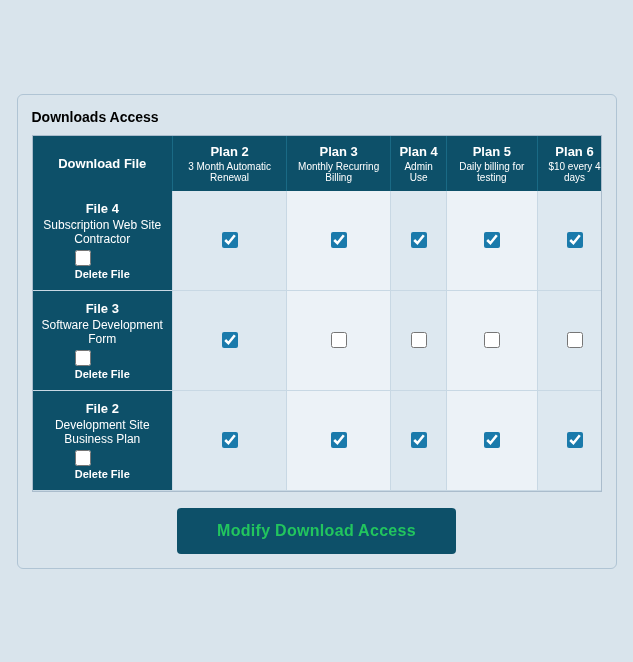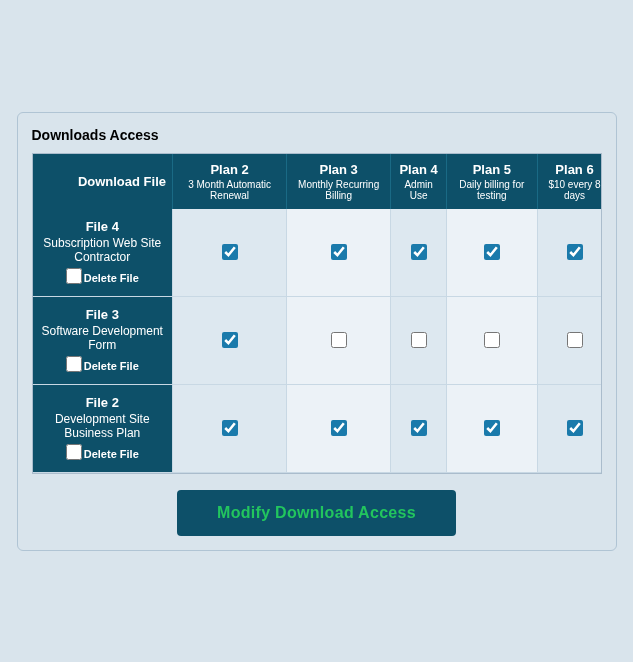--- a/index.html
+++ b/index.html
@@ -48,21 +48,21 @@
     thead th {
       color: #fff;
       font-size: 11px;
       font-weight: bold;
       text-align: center;
       padding: 8px 6px;
       vertical-align: middle;
       border-right: 1px solid #1a6a85;
     }
     thead th:first-child {
-      text-align: right;
+      text-align: center;
       width: 140px;
     }
     thead th .plan-name {
       font-size: 13px;
       font-weight: bold;
       display: block;
     }
     thead th .plan-sub {
       font-size: 10px;
       font-weight: normal;
@@ -90,27 +90,28 @@
       font-weight: bold;
       display: block;
     }
     tbody td:first-child .file-sub {
       font-size: 12px;
       display: block;
       margin-top: 2px;
     }
     tbody td:first-child .delete-file {
       display: inline-flex;
-      align-items: flex-end;
+      align-items: flex-start;
       gap: 2px;
       margin-top: 4px;
       font-size: 11px;
       font-weight: bold;
       color: #fff;
       cursor: pointer;
+      flex-direction: column;
     }
     
     tbody td:nth-child(2) { background: #dde8f0; }
     tbody td:nth-child(3) { background: #ecf2f7; }
     tbody td:nth-child(4) { background: #dde8f0; }
     tbody td:nth-child(5) { background: #ecf2f7; }
     tbody td:nth-child(6) { background: #dde8f0; }
 
     .checkbox-cell {
       display: flex;
@@ -167,21 +168,21 @@
             <th>
               <span class="plan-name">Plan 4</span>
               <span class="plan-sub">Admin Use</span>
             </th>
             <th>
               <span class="plan-name">Plan 5</span>
               <span class="plan-sub">Daily billing for testing</span>
             </th>
             <th>
               <span class="plan-name">Plan 6</span>
-              <span class="plan-sub">$10 every 8 days</span>
+              <span class="plan-sub">$10 every 4 days</span>
             </th>
           </tr>
       </thead>
       <tbody id="table-body">
           <tr>
             <td><span class="file-name">File 4</span><span class="file-sub">Subscription Web Site Contractor</span><label class="delete-file">
                 <input type="checkbox" class="delete-checkbox" style="">
                 <span>Delete File</span>
               </label></td>
             <td>

